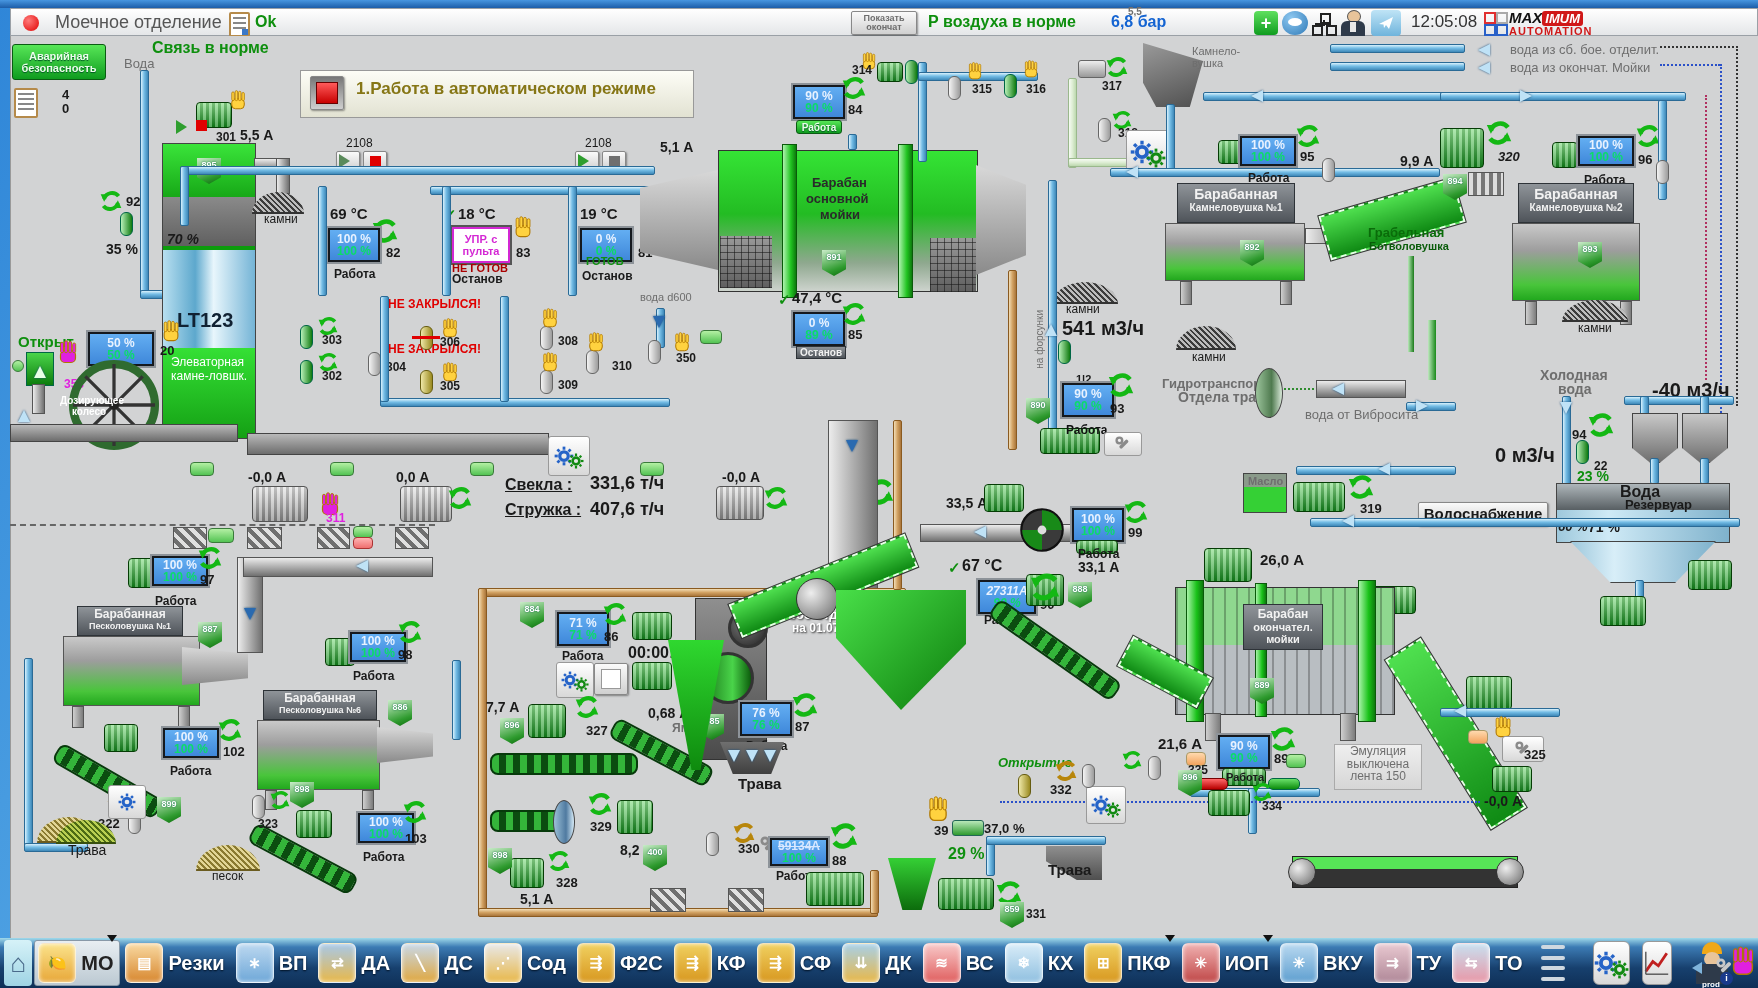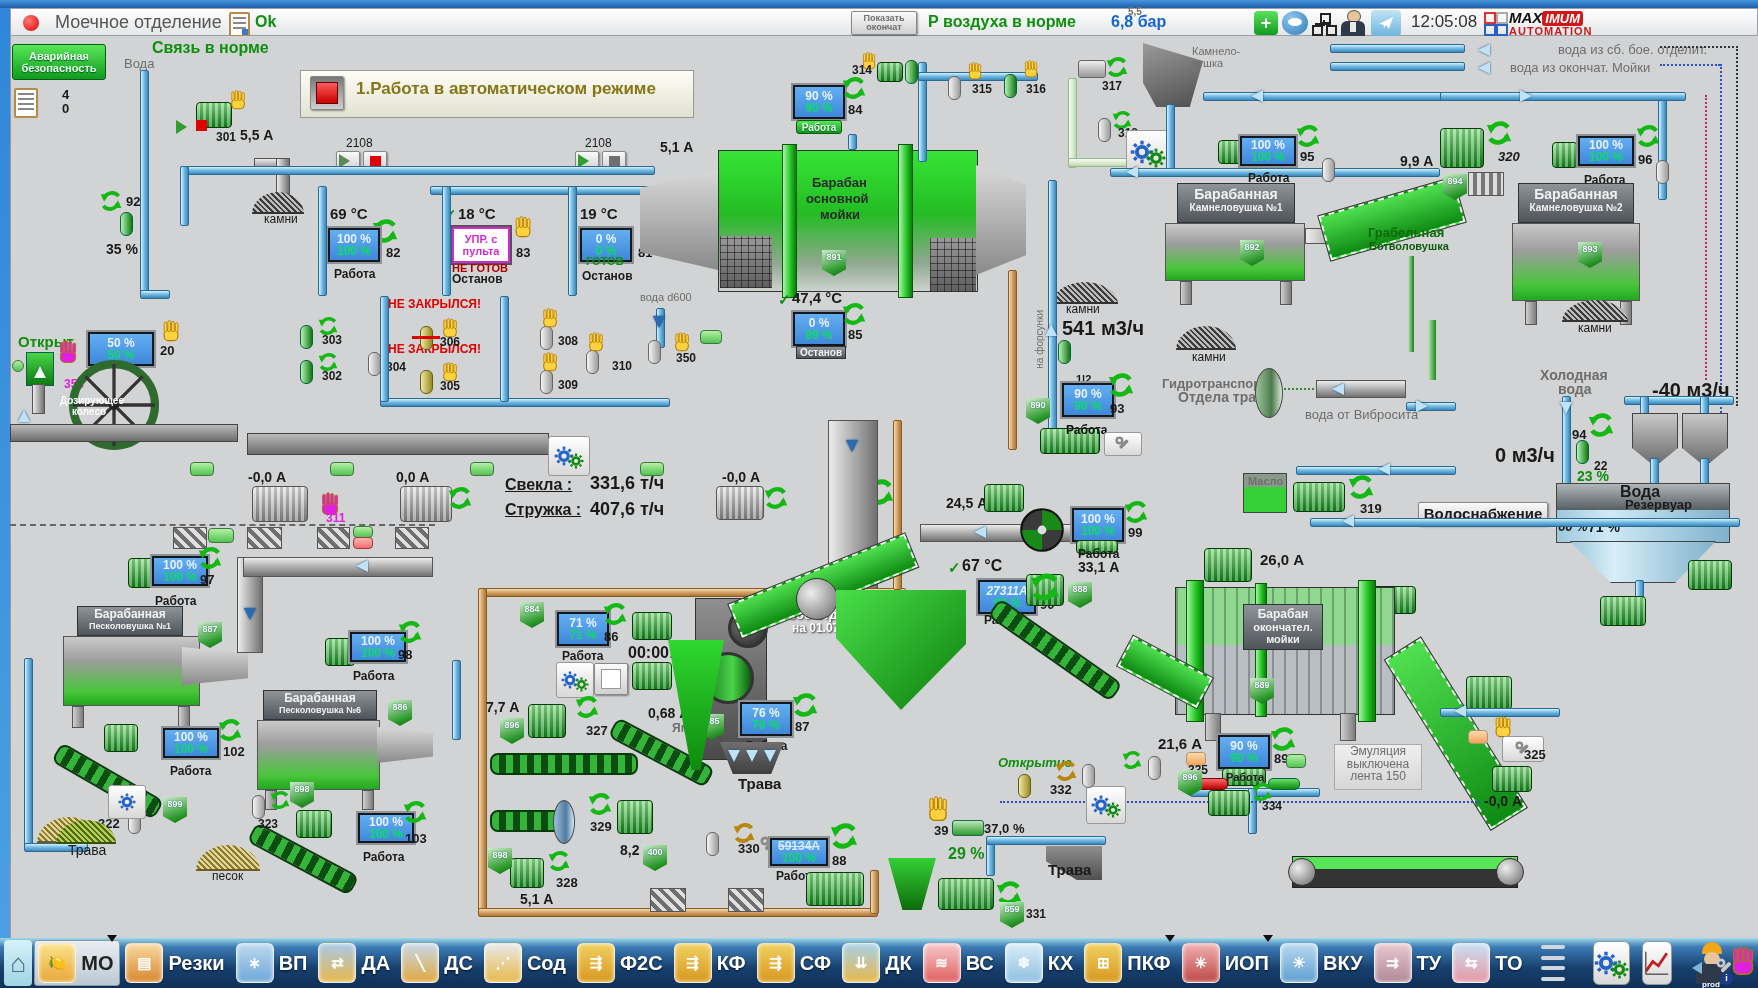--- a/index.html
+++ b/index.html
@@ -239,20 +239,34 @@
 <svg class="ic" width="20" height="20" viewBox="0 0 16 16" style="left:228px;top:90px;color:#ffd23f">
       <use href="#i-hand"></use>
     </svg>
 <div style="position:absolute;left:176px;top:120px;display:flex;gap:2px;">
       <div class="playtri"></div>
       <div class="stopsq"></div>
     </div>
 <span class="lab s12" style="left:216px;top:131px;">301</span>
 <span class="lab s14" style="left:240px;top:128px;">5,5 А</span>
 
+<div style="position:absolute;left:162px;top:143px;width:92px;height:294px;border:1px solid #444;">
+  <div style="position:absolute;left:0;top:0;width:100%;height:53px;background:linear-gradient(180deg,#3ae43a,#17a817);"></div>
+  <div class="shield" style="left:34px;top:14px;">
+        <b>895</b>
+      </div>
+  <div style="position:absolute;left:0;top:53px;width:100%;height:51px;background:linear-gradient(180deg,#8a8a8a,#5e5e5e);"></div>
+  <div class="tankblue" style="position:absolute;left:0;top:104px;width:100%;height:100px;"></div>
+  <div style="position:absolute;left:0;top:102px;width:100%;height:4px;background:#0c9c0c;"></div>
+  <div style="position:absolute;left:0;top:204px;width:100%;height:90px;background:linear-gradient(180deg,#35e035,#14a014);"></div>
+  <span class="lab s14 ital" style="left:4px;top:88px;">70 %</span>
+  <span class="lab s20" style="left:14px;top:166px;color:#123;">LT123</span>
+  <span class="lab s12 cw norm" style="left:8px;top:212px;">Элеваторная</span>
+  <span class="lab s12 cw norm" style="left:8px;top:226px;">камне-ловшк.</span>
+</div>
 <div class="duct" style="left:254px;top:158px;width:34px;height:14px;"></div>
 <div class="ductv" style="left:276px;top:158px;width:14px;height:36px;"></div>
 <div class="mound" style="left:252px;top:192px;width:52px;height:20px;"></div>
 <span class="lab s12 norm" style="left:264px;top:213px;">камни</span>
 
 <svg class="ic" width="22" height="22" viewBox="0 0 16 16" style="left:100px;top:190px;color:#14b814;">
       <use href="#i-rec"></use>
     </svg>
 <span class="lab s13" style="left:126px;top:195px;">92</span>
 <div class="caps grn" style="left:120px;top:212px;"></div>
@@ -580,21 +594,21 @@
       <b>893</b>
     </div>
 <div class="leg" style="left:1525px;top:301px;width:10px;height:22px;"></div>
 <div class="leg" style="left:1620px;top:301px;width:10px;height:22px;"></div>
 <div class="mound" style="left:1562px;top:300px;width:66px;height:20px;"></div>
 <span class="lab s12 norm" style="left:1578px;top:322px;">камни</span>
 <div class="pv" style="left:1658px;top:100px;height:100px;"></div>
 <div class="caps" style="left:1656px;top:160px;"></div>
 
 <div class="arr arrL" style="left:1472px;top:44px;"></div>
-<span class="lab s13 norm cgy" style="left:1510px;top:43px;margin-left:48px;">вода из сб. бое. отделит.</span>
+<span class="lab s13 norm cgy" style="left:1510px;top:43px;">вода из сб. бое. отделит.</span>
 <div class="arr arrL" style="left:1472px;top:62px;"></div>
 <span class="lab s13 norm cgy" style="left:1510px;top:61px;">вода из окончат. Мойки</span>
 <div class="ph" style="left:1330px;top:44px;width:135px;"></div>
 <div class="ph" style="left:1330px;top:62px;width:135px;"></div>
 <div class="dotk" style="left:1660px;top:46px;width:78px;"></div>
 <div class="dotb" style="left:1660px;top:64px;width:60px;"></div>
 <div class="dotkv" style="left:1736px;top:46px;height:360px;"></div>
 <div class="dotbv" style="left:1720px;top:64px;height:380px;"></div>
 <div class="dotrv" style="left:1705px;top:95px;height:285px;"></div>
 <div class="ph" style="left:1440px;top:92px;width:246px;"></div>
@@ -674,21 +688,21 @@
 <div class="motor" style="left:1688px;top:560px;width:44px;height:30px;"></div>
 <div class="motor" style="left:1372px;top:586px;width:44px;height:28px;"></div>
 
 <span class="lab s15" style="left:830px;top:434px;">46 %</span>
 <svg class="ic" width="28" height="28" viewBox="0 0 16 16" style="left:866px;top:478px;color:#14b814;">
       <use href="#i-rec"></use>
     </svg>
 <span class="lab s13" style="left:852px;top:510px;">313</span>
 <div class="ductv" style="left:828px;top:420px;width:50px;height:172px;"></div>
 <div class="arr arrD" style="left:846px;top:440px;border-top-color:#2a6ab0;"></div>
-<span class="lab s14" style="left:946px;top:496px;">24,5 А</span>
+<span class="lab s14" style="left:946px;top:496px;">33,5 А</span>
 <div class="motor" style="left:984px;top:484px;width:40px;height:28px;"></div>
 <div class="duct" style="left:920px;top:524px;width:170px;height:18px;"></div>
 <div class="arr arrL" style="left:968px;top:526px;"></div>
 <svg class="ic" width="44" height="44" viewBox="0 0 20 20" style="left:1020px;top:508px;">
       <use href="#i-fan"></use>
     </svg>
 <span class="lab s15 cg" style="left:948px;top:560px;">✓</span>
 <span class="lab s16" style="left:962px;top:558px;">67 °C</span>
 <div class="vbox" style="left:978px;top:580px;width:58px;font-style:italic;">
       <span class="v1">27311А</span>
@@ -873,21 +887,21 @@
 <svg class="ic" width="24" height="24" viewBox="0 0 16 16" style="left:218px;top:718px;color:#14b814;">
       <use href="#i-rec"></use>
     </svg>
 <span class="lab s12" style="left:170px;top:765px;">Работа</span>
 <div class="screw" style="left:62px;top:742px;width:118px;transform:rotate(30deg);transform-origin:left top;"></div>
 <svg class="ic" width="22" height="22" viewBox="0 0 16 16" style="left:107px;top:797px;color:#b8860b;">
       <use href="#i-rec"></use>
     </svg>
 <span class="lab s13" style="left:98px;top:817px;">322</span>
 <div class="caps" style="left:128px;top:810px;"></div>
-<div class="shield" style="left:163px;top:797px;">
+<div class="shield" style="left:157px;top:797px;">
       <b>899</b>
     </div>
 <div class="mound sand" style="left:37px;top:817px;width:64px;height:24px;"></div>
 <span class="lab s12 norm" style="left:55px;top:842px;">песок</span>
 <div class="motor" style="left:296px;top:810px;width:36px;height:28px;"></div>
 <div class="vbox" style="left:358px;top:813px;width:56px;height:30px;">
       <span class="v1">100 %</span>
       <span class="v2">100 %</span>
     </div>
 <span class="lab s13" style="left:405px;top:832px;">103</span>

